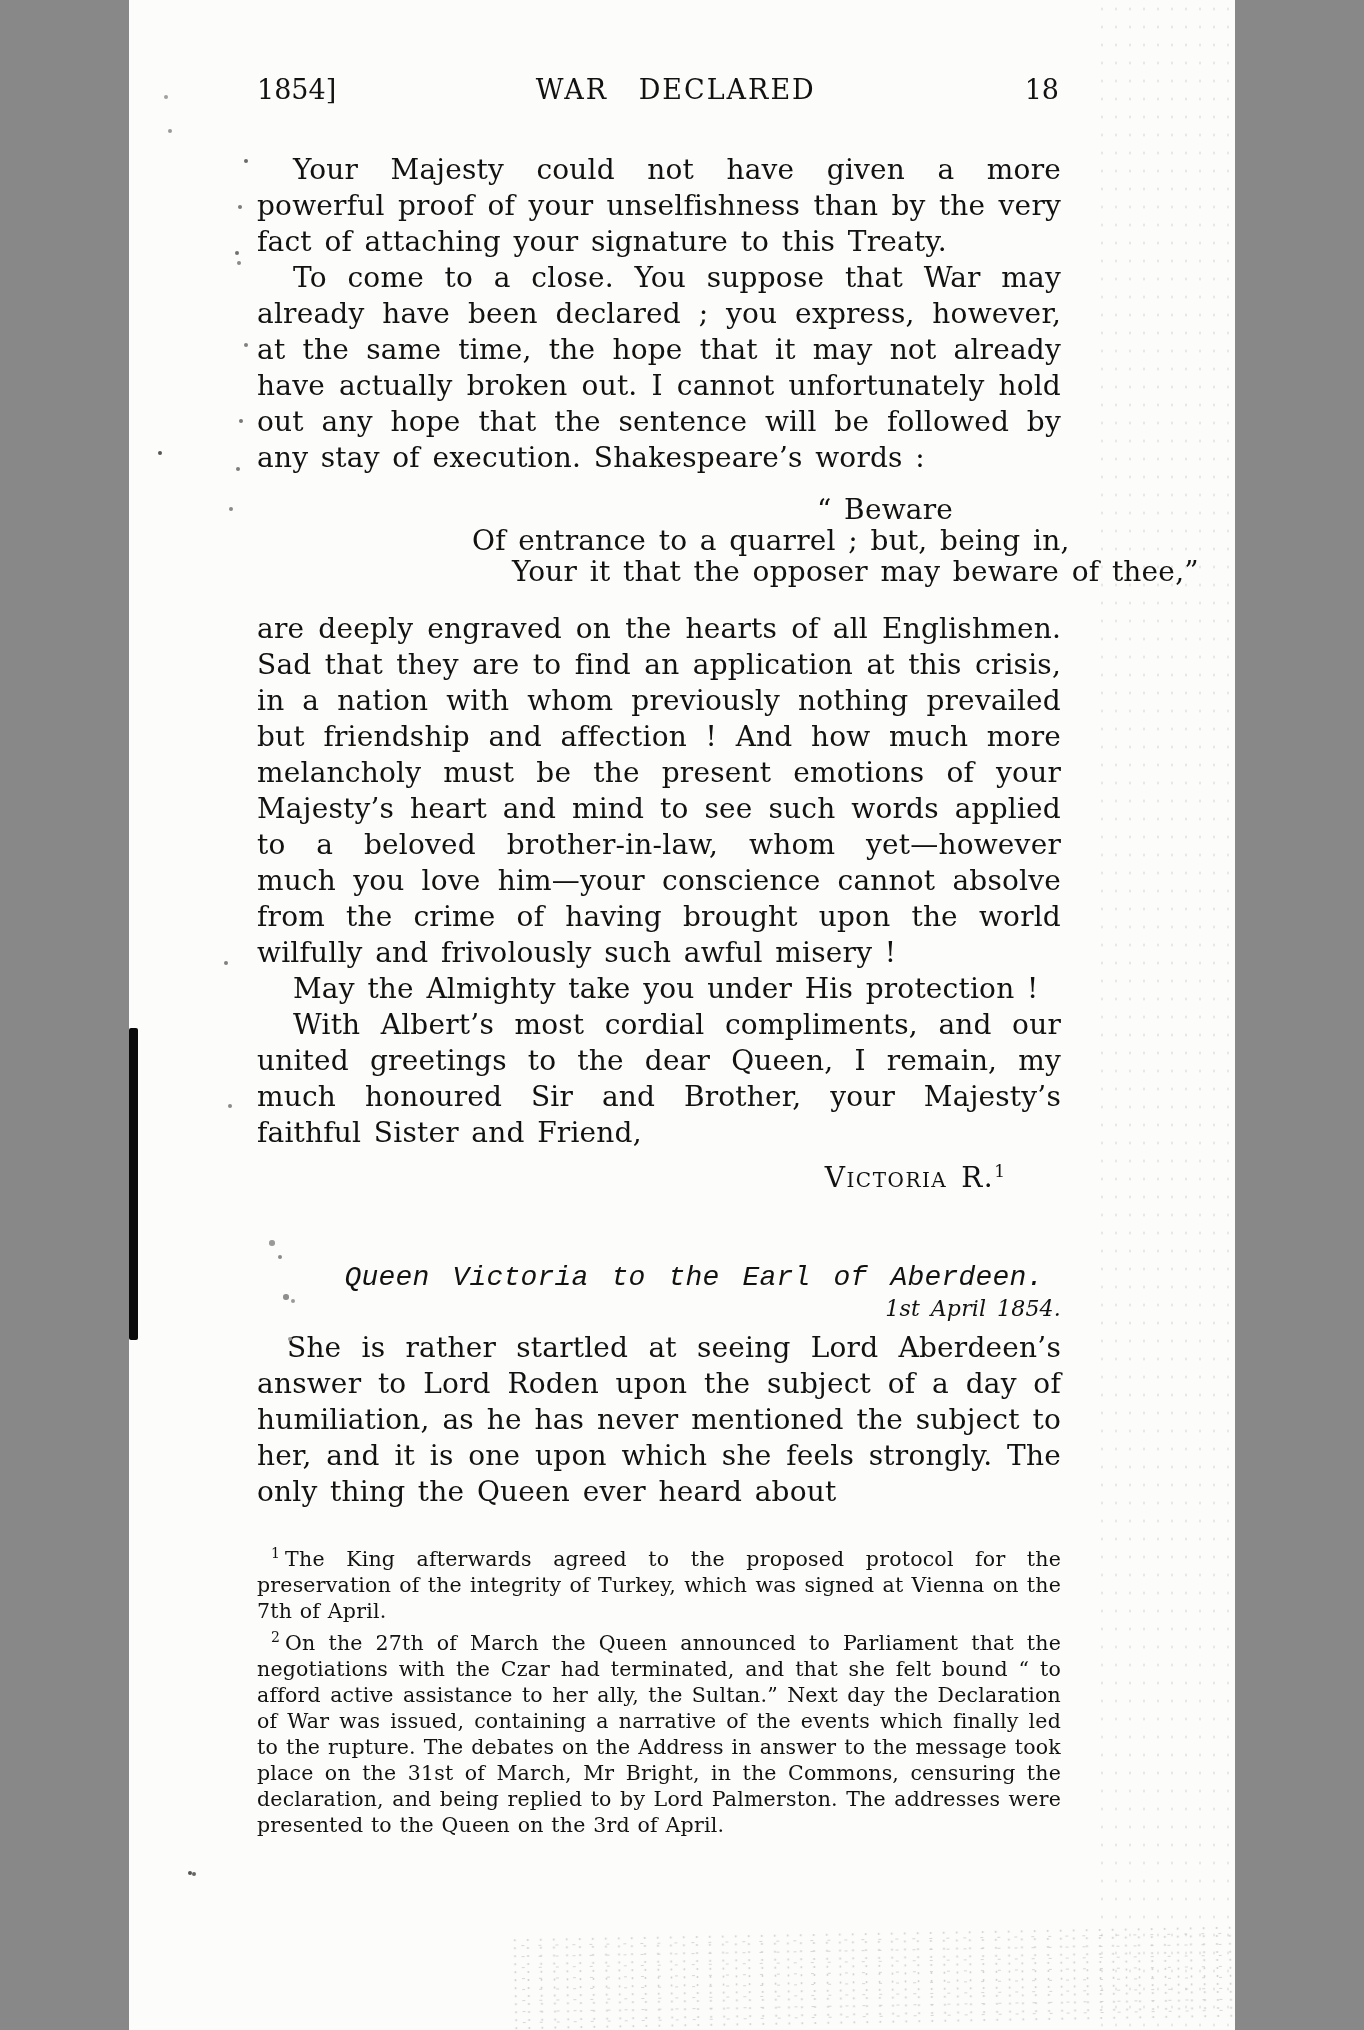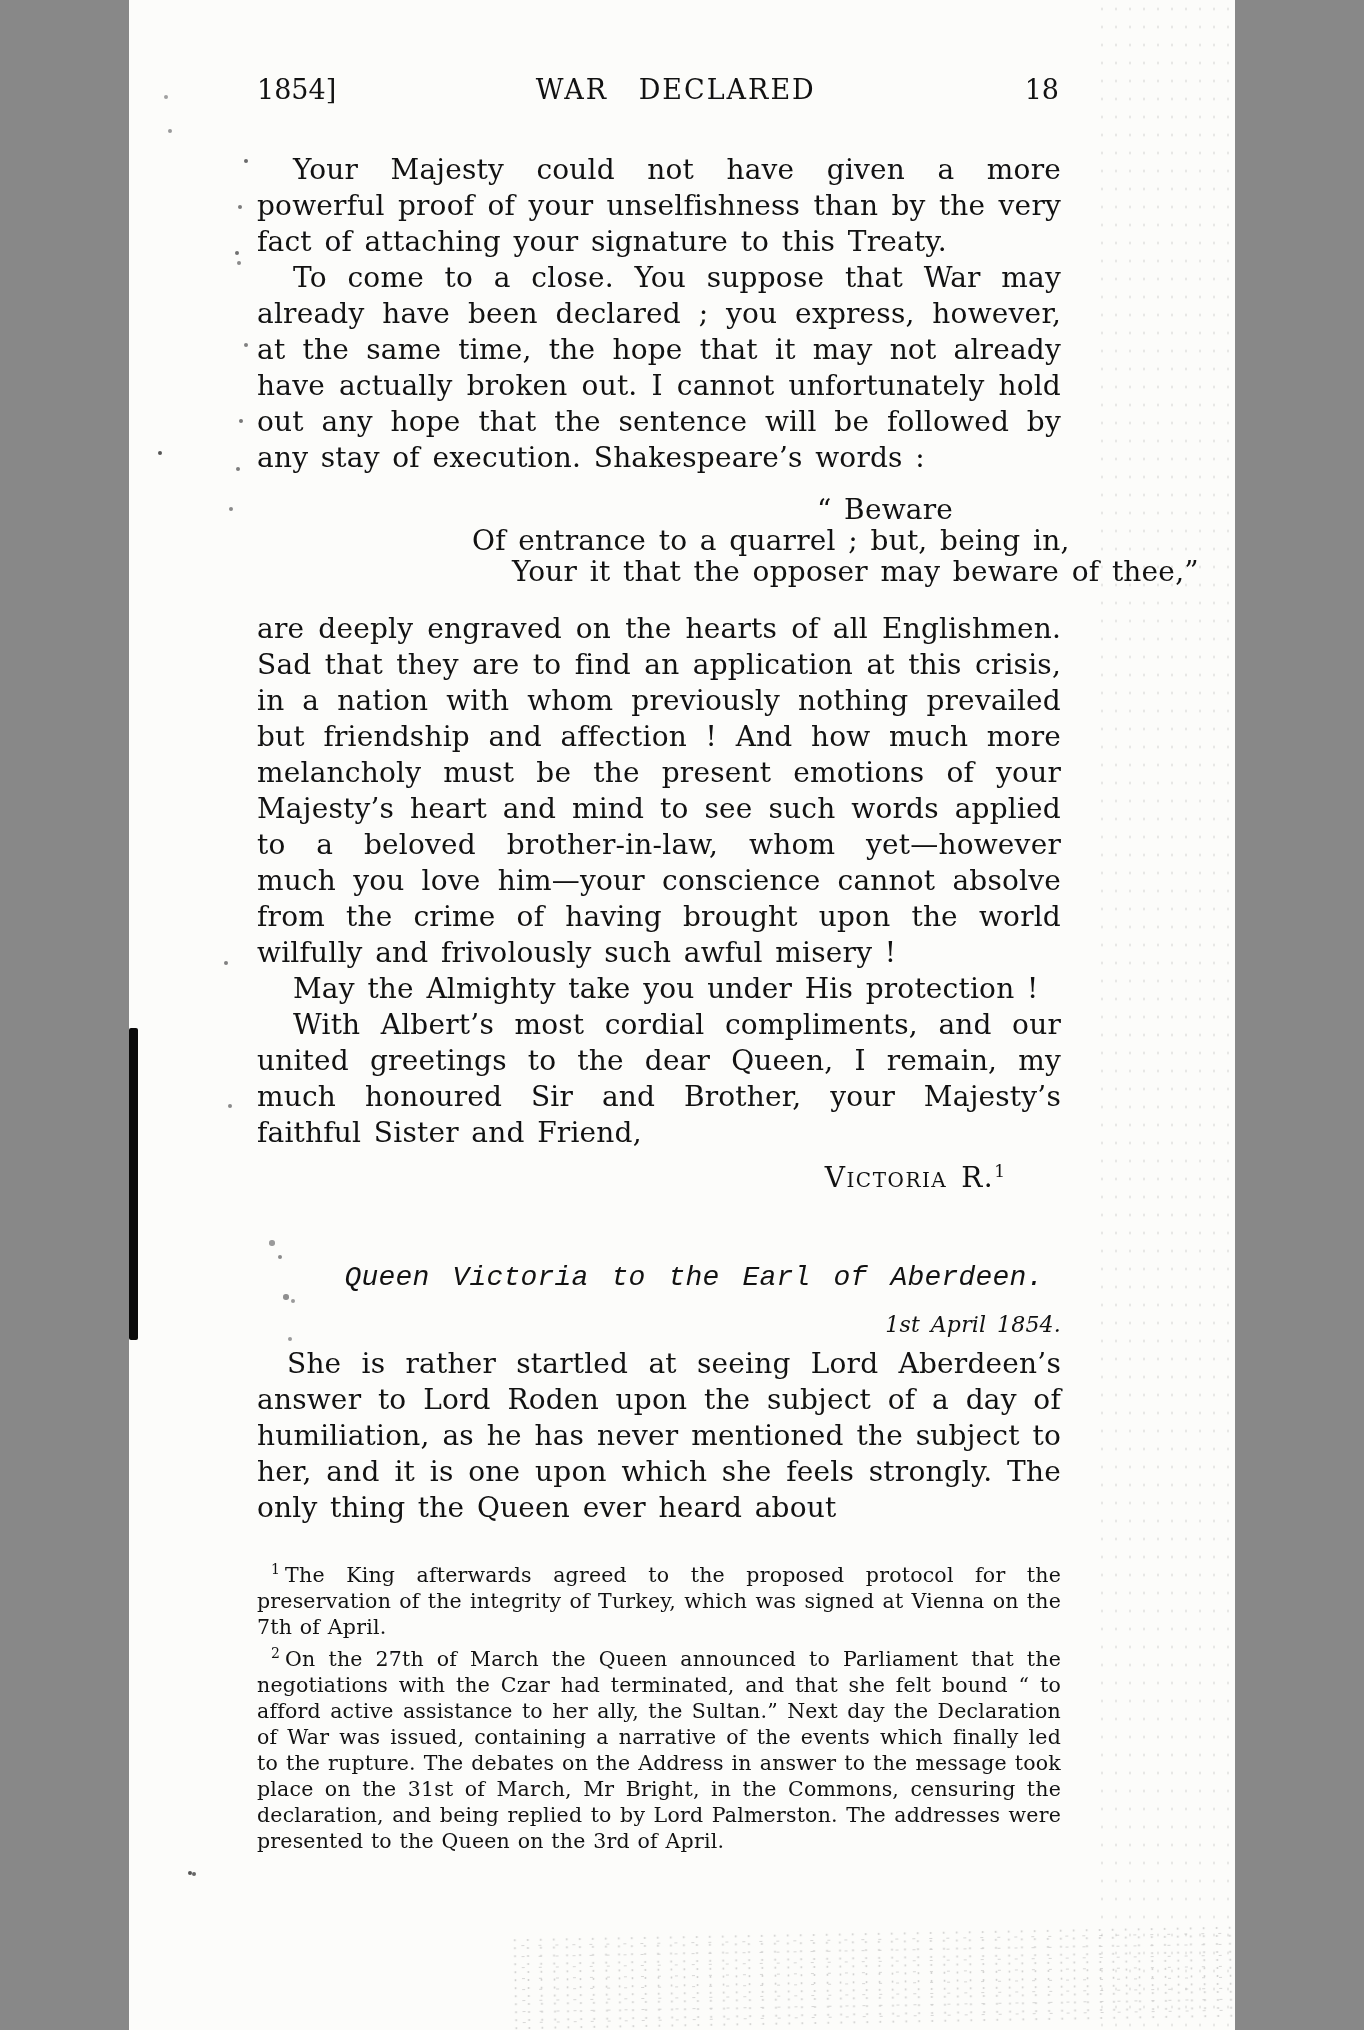--- a/index.html
+++ b/index.html
@@ -29,21 +29,21 @@
   
   .verse { margin:18px 0 24px 215px; line-height:31px; text-align:left; }
   .verse div { white-space:nowrap; }
   .verse .v1 { padding-left:345px; }
   .verse .v3 { padding-left:40px; }
 
   .signature { text-align:right; padding-right:56px; margin-top:2px; font-variant:small-caps; letter-spacing:1.5px; }
   .signature sup { font-variant:normal; font-size:17px; letter-spacing:0; }
 
   .section-heading { margin-top:64px; text-align:center; font-style:italic; font-size:28px; padding-left:70px; word-spacing:6px;font-family:Liberation Mono, monospace; }
-  .section-date { text-align:right; font-style:italic; font-size:22px; line-height:26px; margin-top:16px; }
+  .section-date { text-align:right; font-style:italic; font-size:22px; line-height:26px; margin-top:0; }
   .section-body p:first-of-type { margin-top:8px; }
   .section-body p.indent { text-indent:30px; }
 
   
   .footnotes { margin-top:30px; font-size:20.5px; line-height:26px; text-align:justify; word-spacing:1px; }
   .footnotes p { margin:0; text-indent:14px; }
   .footnotes sup { font-size:14px; margin-right:5px; }
 
   
   .bar-left { position:absolute; left:0; top:1028px; width:9px; height:312px; background:#0b0b0b; border-radius:2px; }

